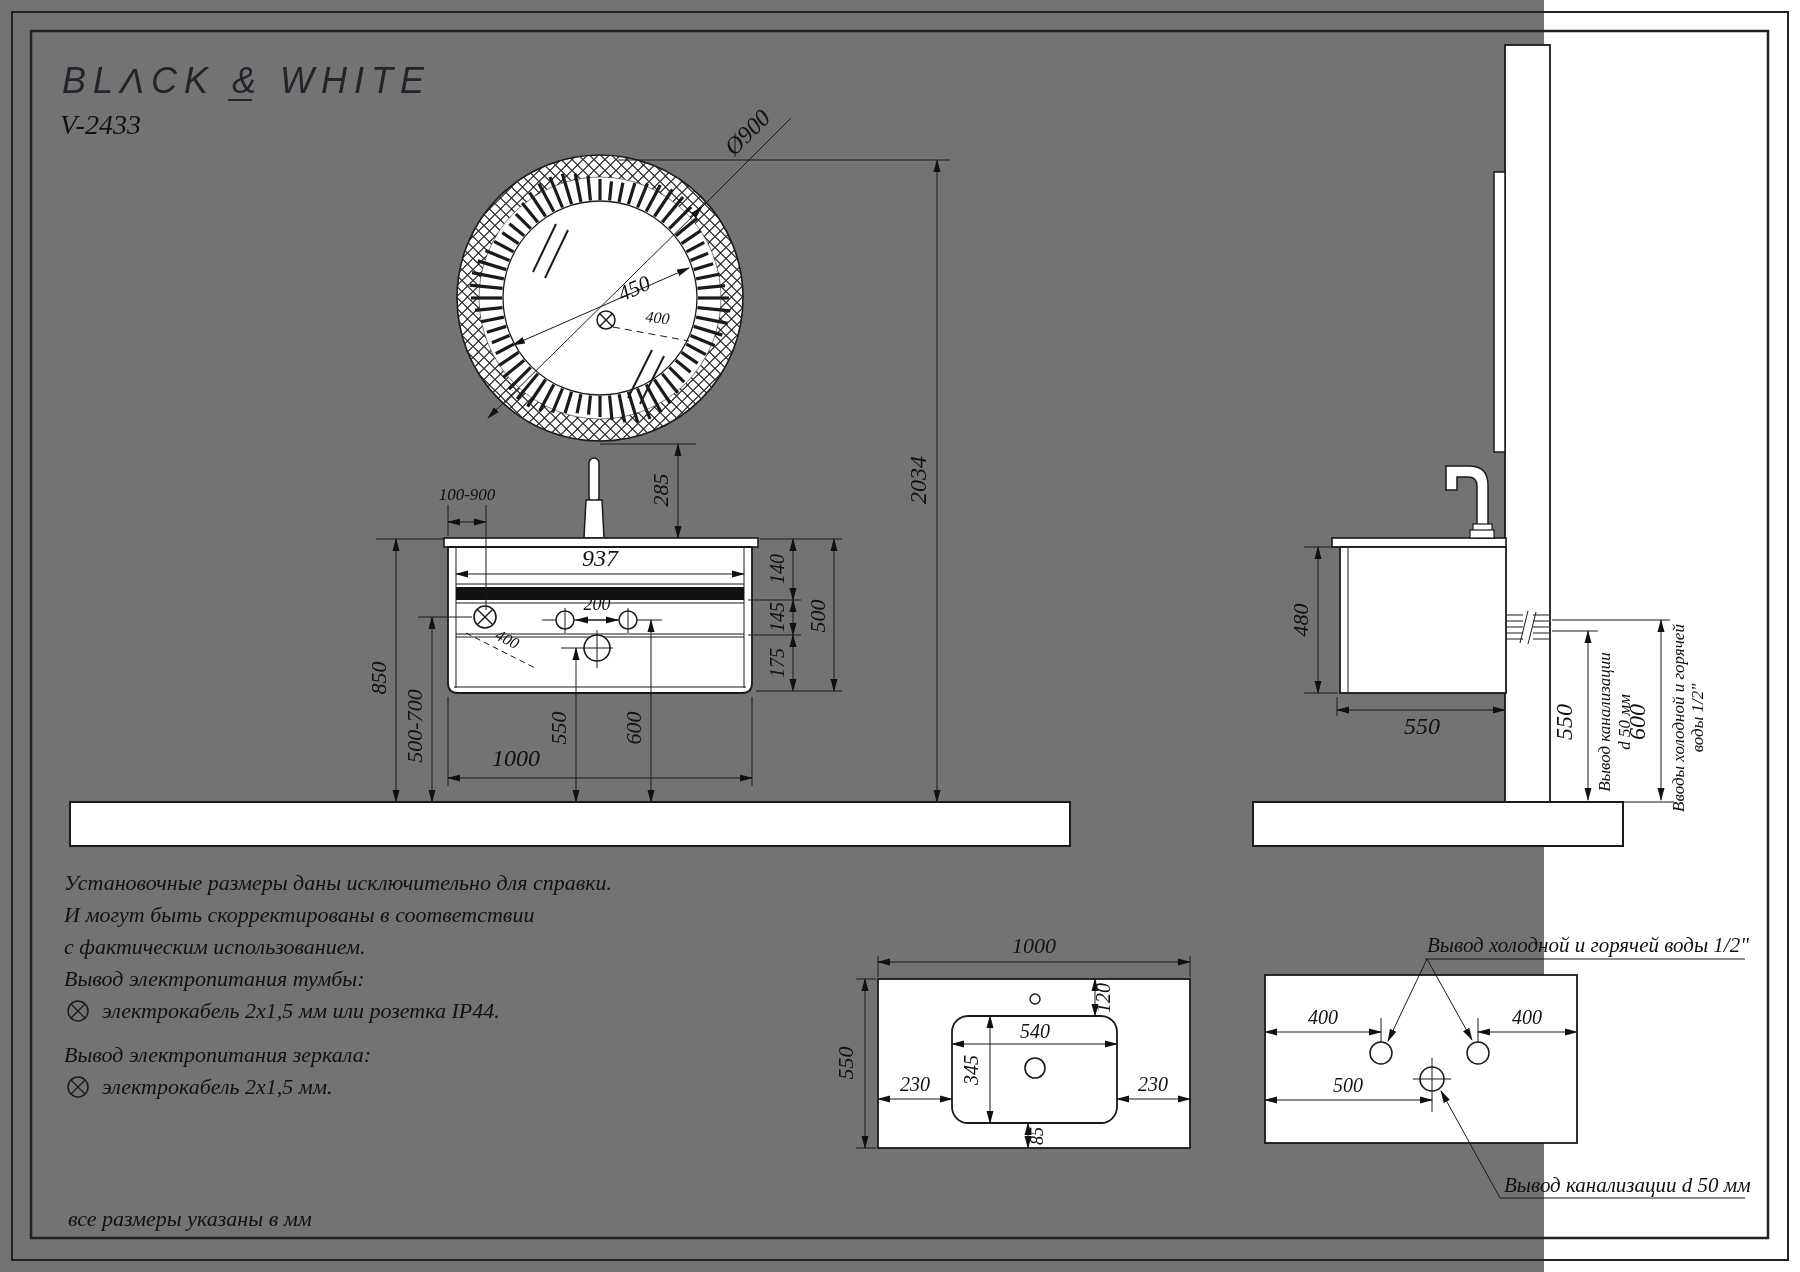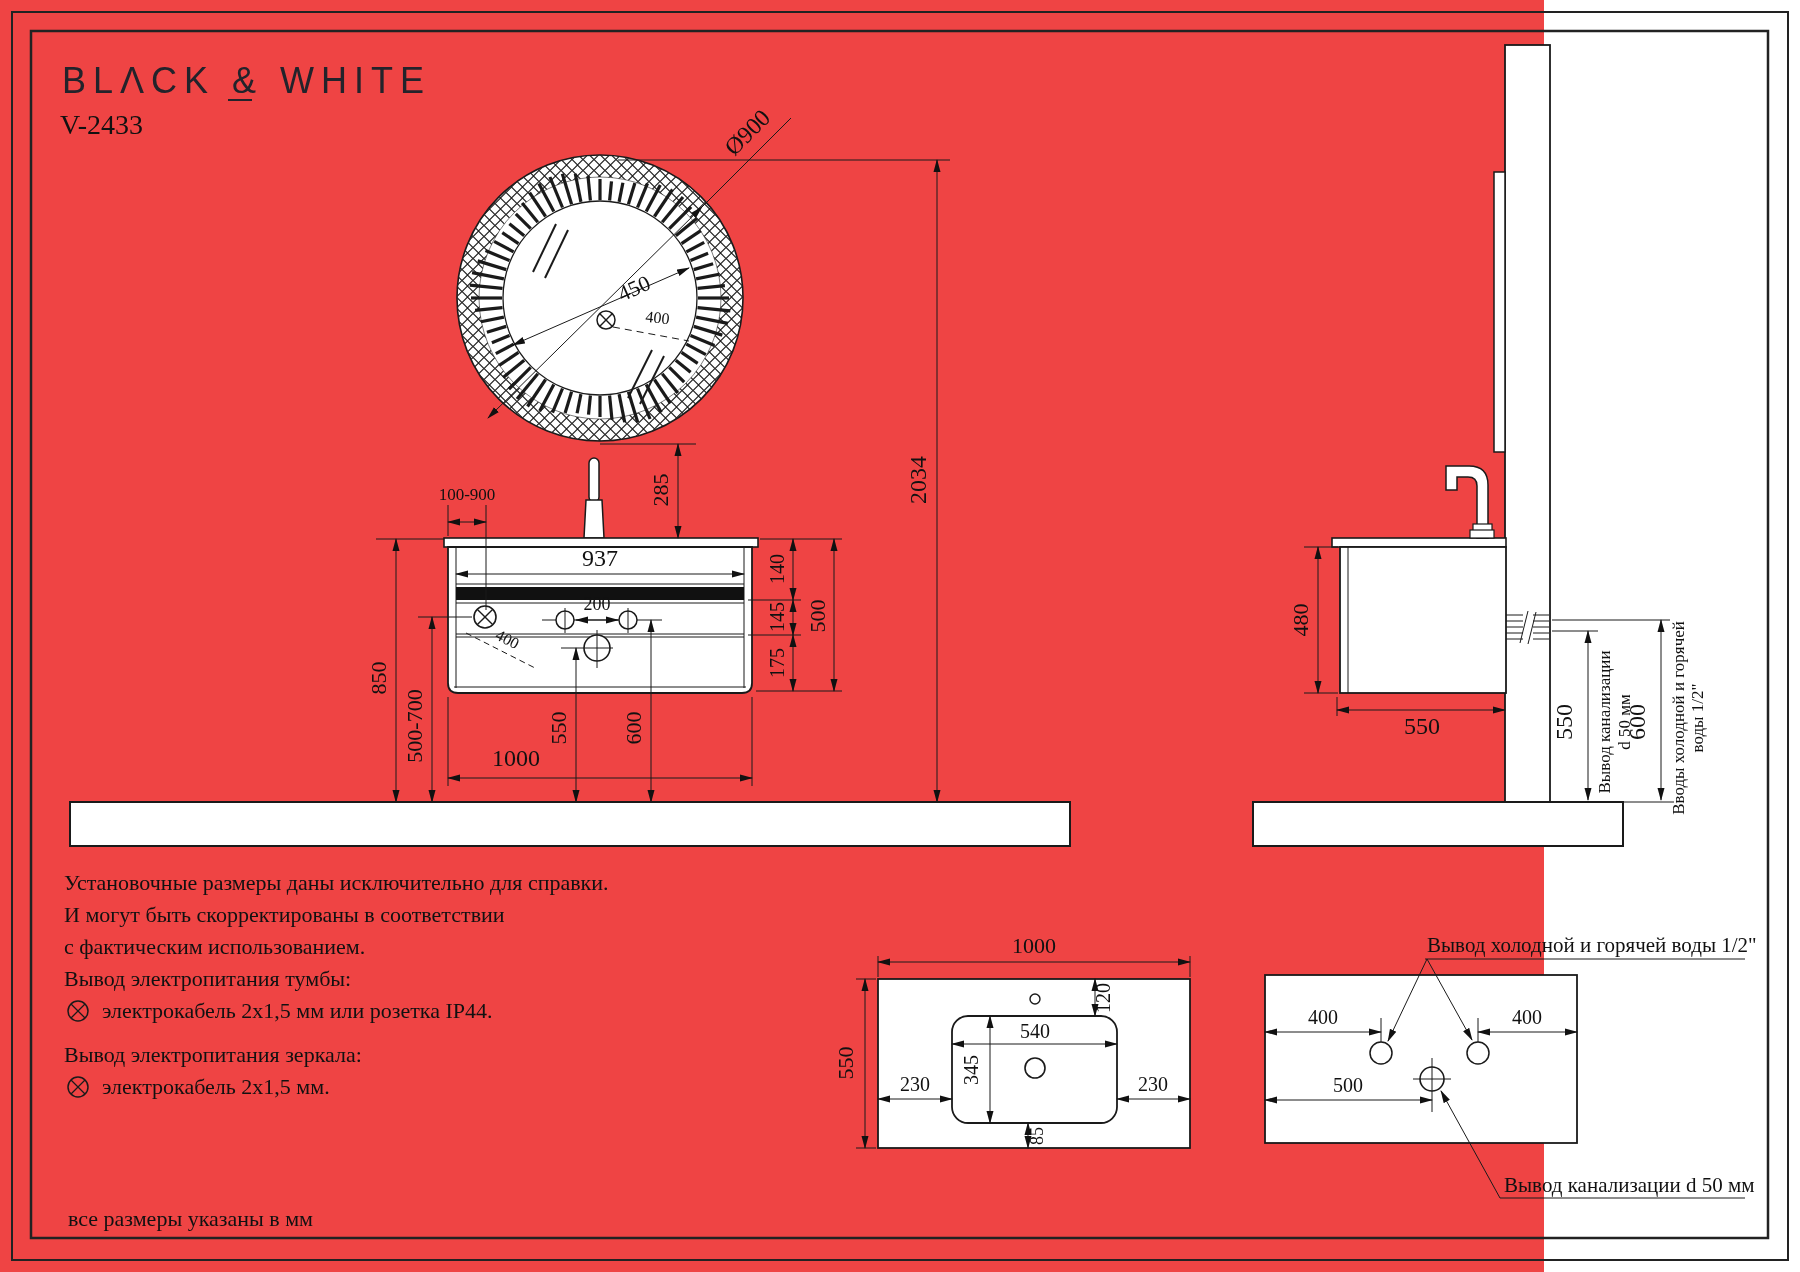--- a/index.html
+++ b/index.html
@@ -1,16 +1,16 @@
 <!DOCTYPE html>
 <html><head>
 <meta charset="utf-8">
 <style>
   html,body{margin:0;padding:0;background:#ffffff;}
-  .sheet{width:1544px;height:1272px;position:relative;background:#ef4444;}
+  .sheet{width:1544px;height:1272px;position:relative;background:#737373;font-style:italic;}
   svg text{font-family:"Liberation Serif","DejaVu Serif",serif;fill:#111;}
   svg .logo{font-family:"Liberation Sans","DejaVu Sans",sans-serif;fill:#23232b;}
   svg .obj{fill:#ffffff;stroke:#1a1a1a;}
   svg .thin{stroke:#1a1a1a;stroke-width:1;fill:none;}
   svg .dim{stroke:#1a1a1a;stroke-width:1;fill:none;}
 </style>
 </head>
 <body>
 
 <div class="sheet">

